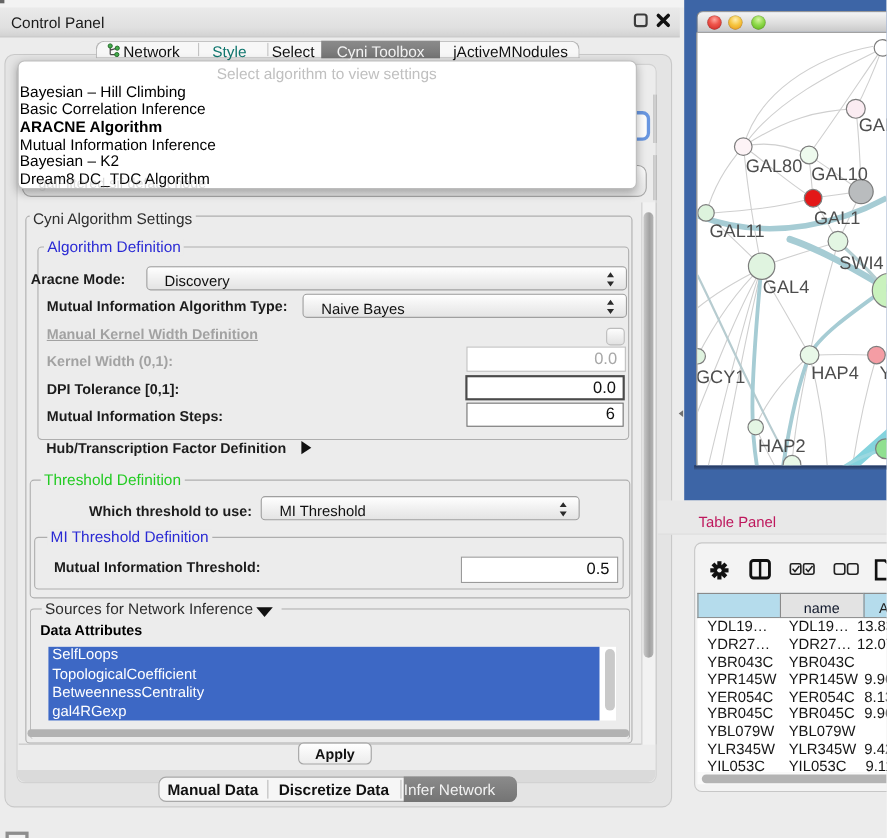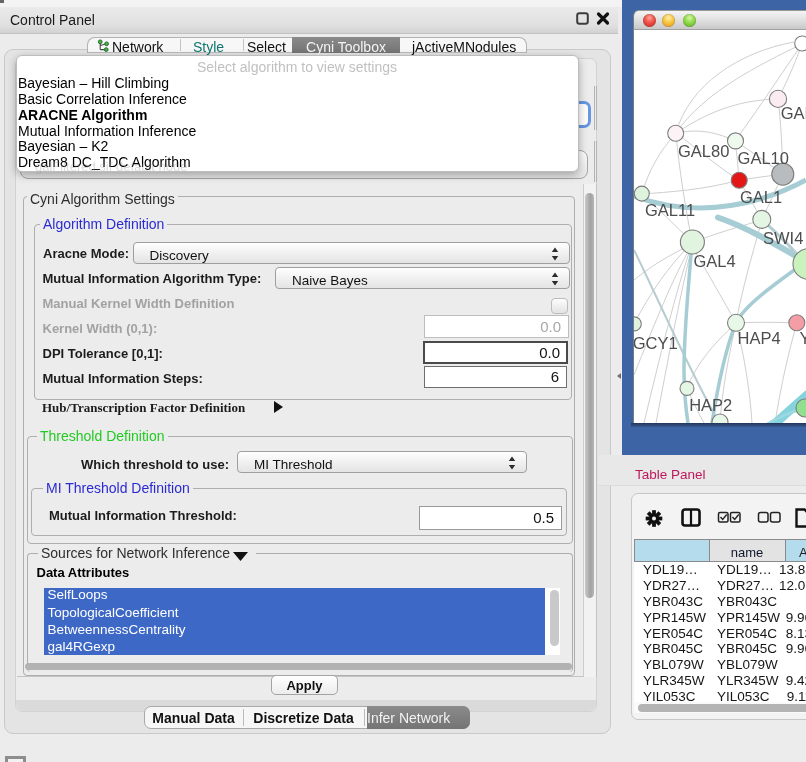--- a/index.html
+++ b/index.html
@@ -67,49 +67,49 @@
 Dream8 DC_TDC Algorithm
 </div>
 <div class="abs" style="left:35px;top:159px;font-size:13px;color:#909090;opacity:0.32;">galFiltered.sif default node</div>
 
 <div class="group" style="left:23px;top:196px;width:550px;height:478px;"></div>
 <div class="glabel" style="left:27px;top:192px;">Cyni Algorithm Settings</div>
 
 <div class="group" style="left:34px;top:224px;width:536px;height:174px;"></div>
 <div class="glabel" style="left:40px;top:217px;color:#2a2ad4;">Algorithm Definition</div>
 
-<div class="lbl" style="left:43px;top:246px;">Aracne Mode:</div>
+<div class="lbl" style="left:28px;top:246px;">Aracne Mode:</div>
 <div class="combo" style="left:132.5px;top:242px;width:437.5px;">
       <span class="ct">Discovery</span>
 <svg width="8" height="14" viewBox="0 0 8 14">
         <path d="M4,0.5 L7.2,5 L0.8,5 Z M4,13.5 L7.2,9 L0.8,9 Z" fill="#2b2b2b"></path>
       </svg>
     </div>
 
 <div class="lbl" style="left:42.5px;top:271px;">Mutual Information Algorithm Type:</div>
 <div class="combo" style="left:275px;top:267px;width:295px;">
       <span class="ct">Naive Bayes</span>
 <svg width="8" height="14" viewBox="0 0 8 14">
         <path d="M4,0.5 L7.2,5 L0.8,5 Z M4,13.5 L7.2,9 L0.8,9 Z" fill="#2b2b2b"></path>
       </svg>
     </div>
 
-<div class="lbl" style="left:42.5px;top:296px;color:#a2a2a2;">Manual Kernel Width Definition</div>
+<div class="lbl" style="left:42.5px;top:296px;color:#a2a2a2;text-decoration:underline;">Manual Kernel Width Definition</div>
 <div class="abs" style="left:551px;top:297.5px;width:17px;height:16px;border:1px solid #bcbcbc;border-radius:4px;background:linear-gradient(#fdfdfd,#e2e2e2);box-sizing:border-box;"></div>
 
 <div class="lbl" style="left:42.5px;top:321px;color:#a2a2a2;">Kernel Width (0,1):</div>
 <div class="field" style="left:424px;top:315px;width:145px;height:23px;border:1px solid #bdbdbd;color:#a8a8a8;padding:2px 7px 0 0;">0.0</div>
 
 <div class="lbl" style="left:42.5px;top:346px;">DPI Tolerance [0,1]:</div>
 <div class="field" style="left:423px;top:341px;width:145px;height:23px;border:2px solid #4a4a4a;padding:1px 6px 0 0;">0.0</div>
 
 <div class="lbl" style="left:42.5px;top:371px;">Mutual Information Steps:</div>
 <div class="field" style="left:424px;top:366px;width:143px;height:22px;border:1.5px solid #6e6e6e;padding:1px 7px 0 0;">6</div>
 
-<div class="lbl" style="left:42px;top:400px;font-family:Liberation Serif, serif;">Hub/Transcription Factor Definition</div>
+<div class="lbl" style="left:42px;top:400px;">Hub/Transcription Factor Definition</div>
 <svg class="abs" style="left:272px;top:400px;" width="13" height="14" viewBox="0 0 13 14">
       <path d="M2,1 L11,7 L2,13 Z" fill="#111"></path>
     </svg>
 
 <div class="group" style="left:27px;top:436px;width:544px;height:106px;"></div>
 <div class="glabel" style="left:37px;top:429px;color:#22cb22;">Threshold Definition</div>
 
 <div class="lbl" style="left:81px;top:457px;">Which threshold to use:</div>
 <div class="combo" style="left:237px;top:451px;width:290px;">
       <span class="ct">MI Threshold</span>

